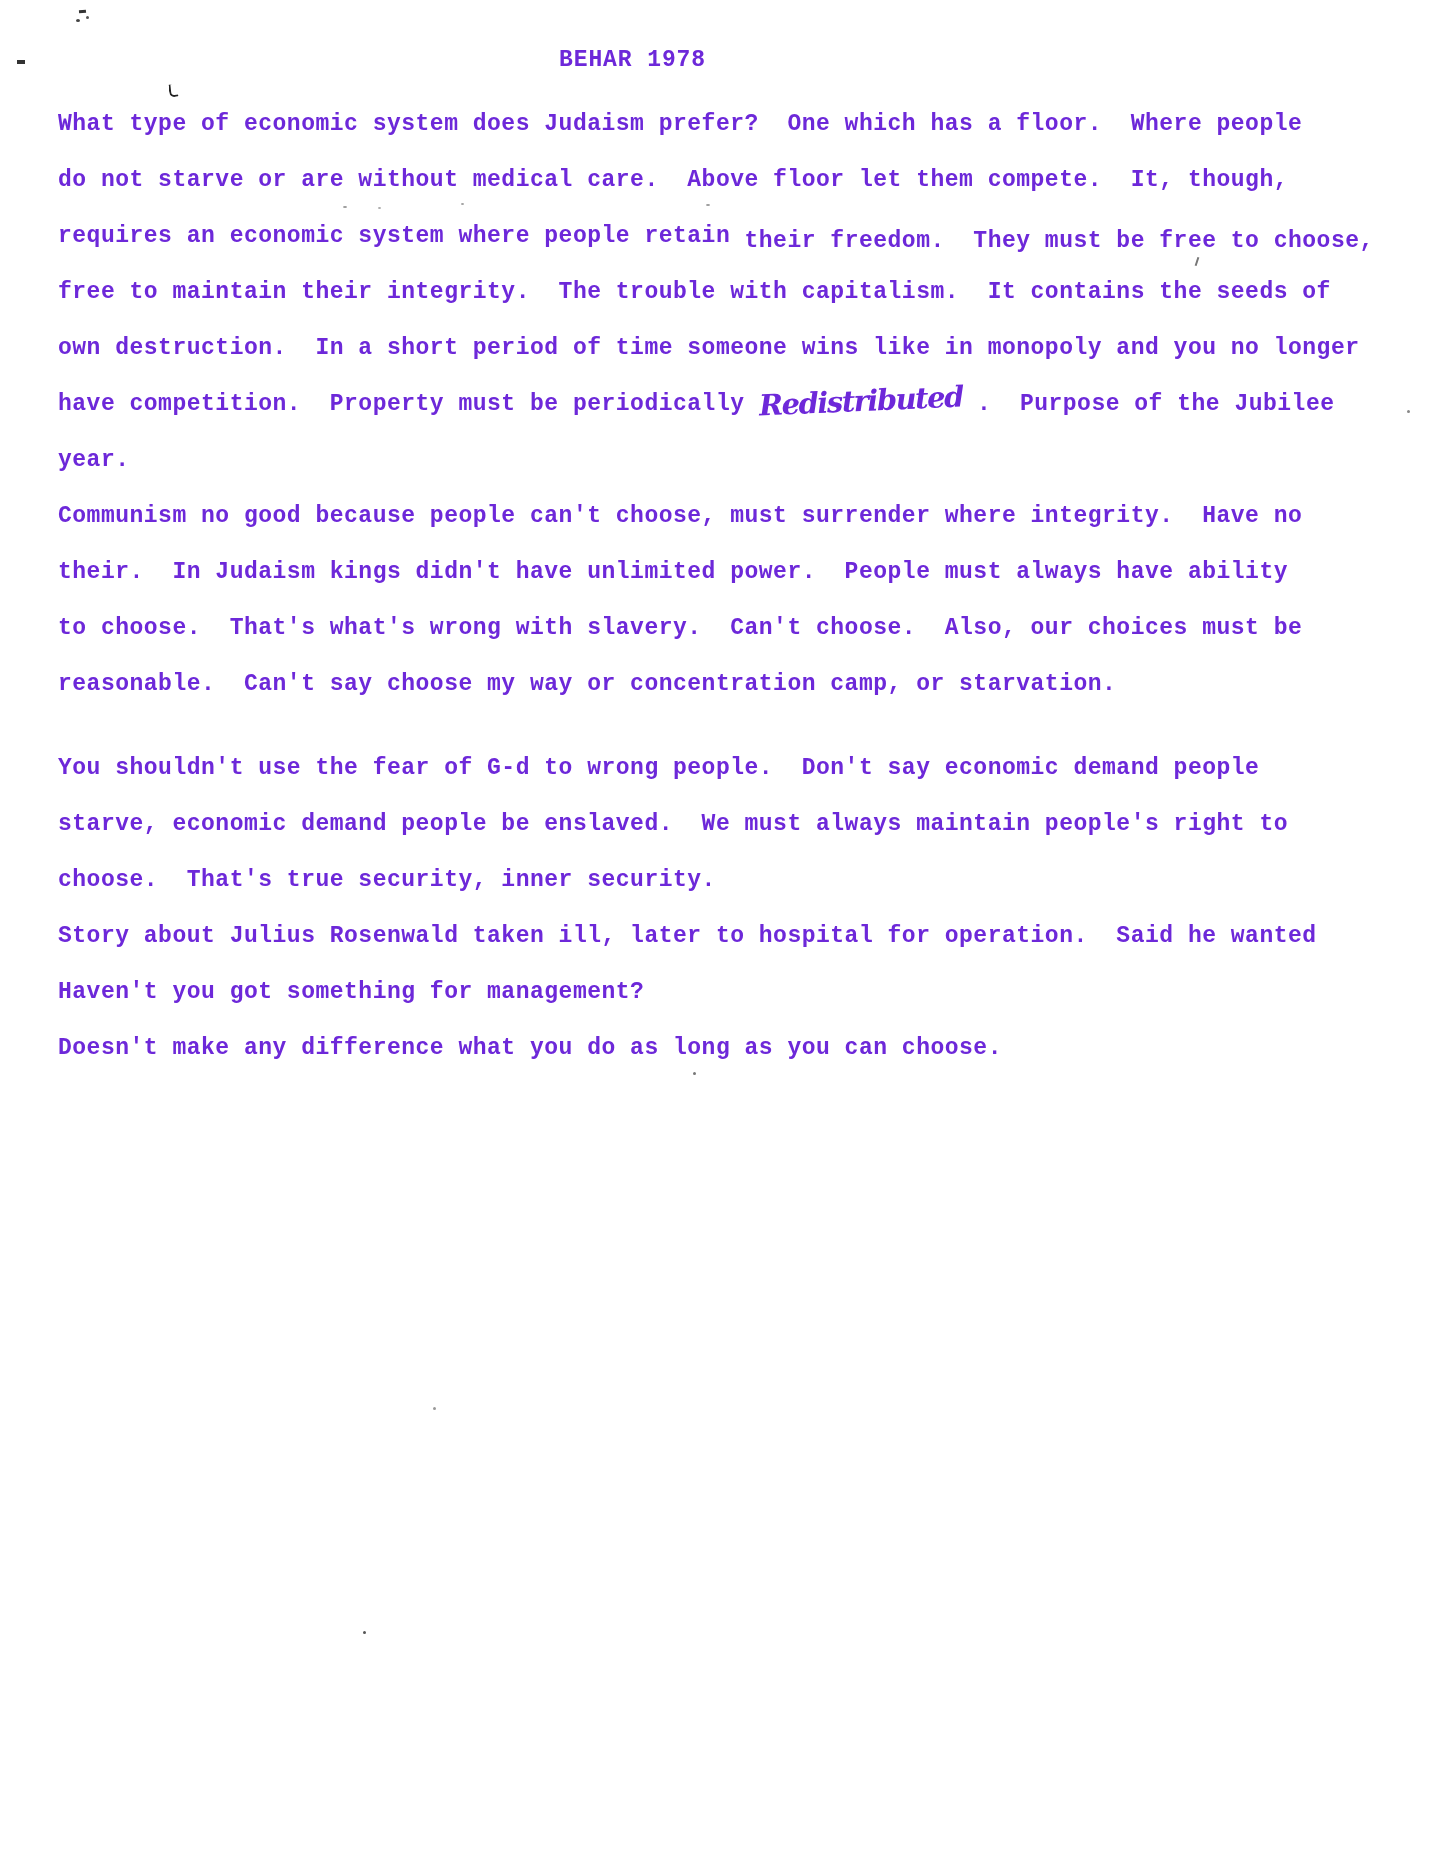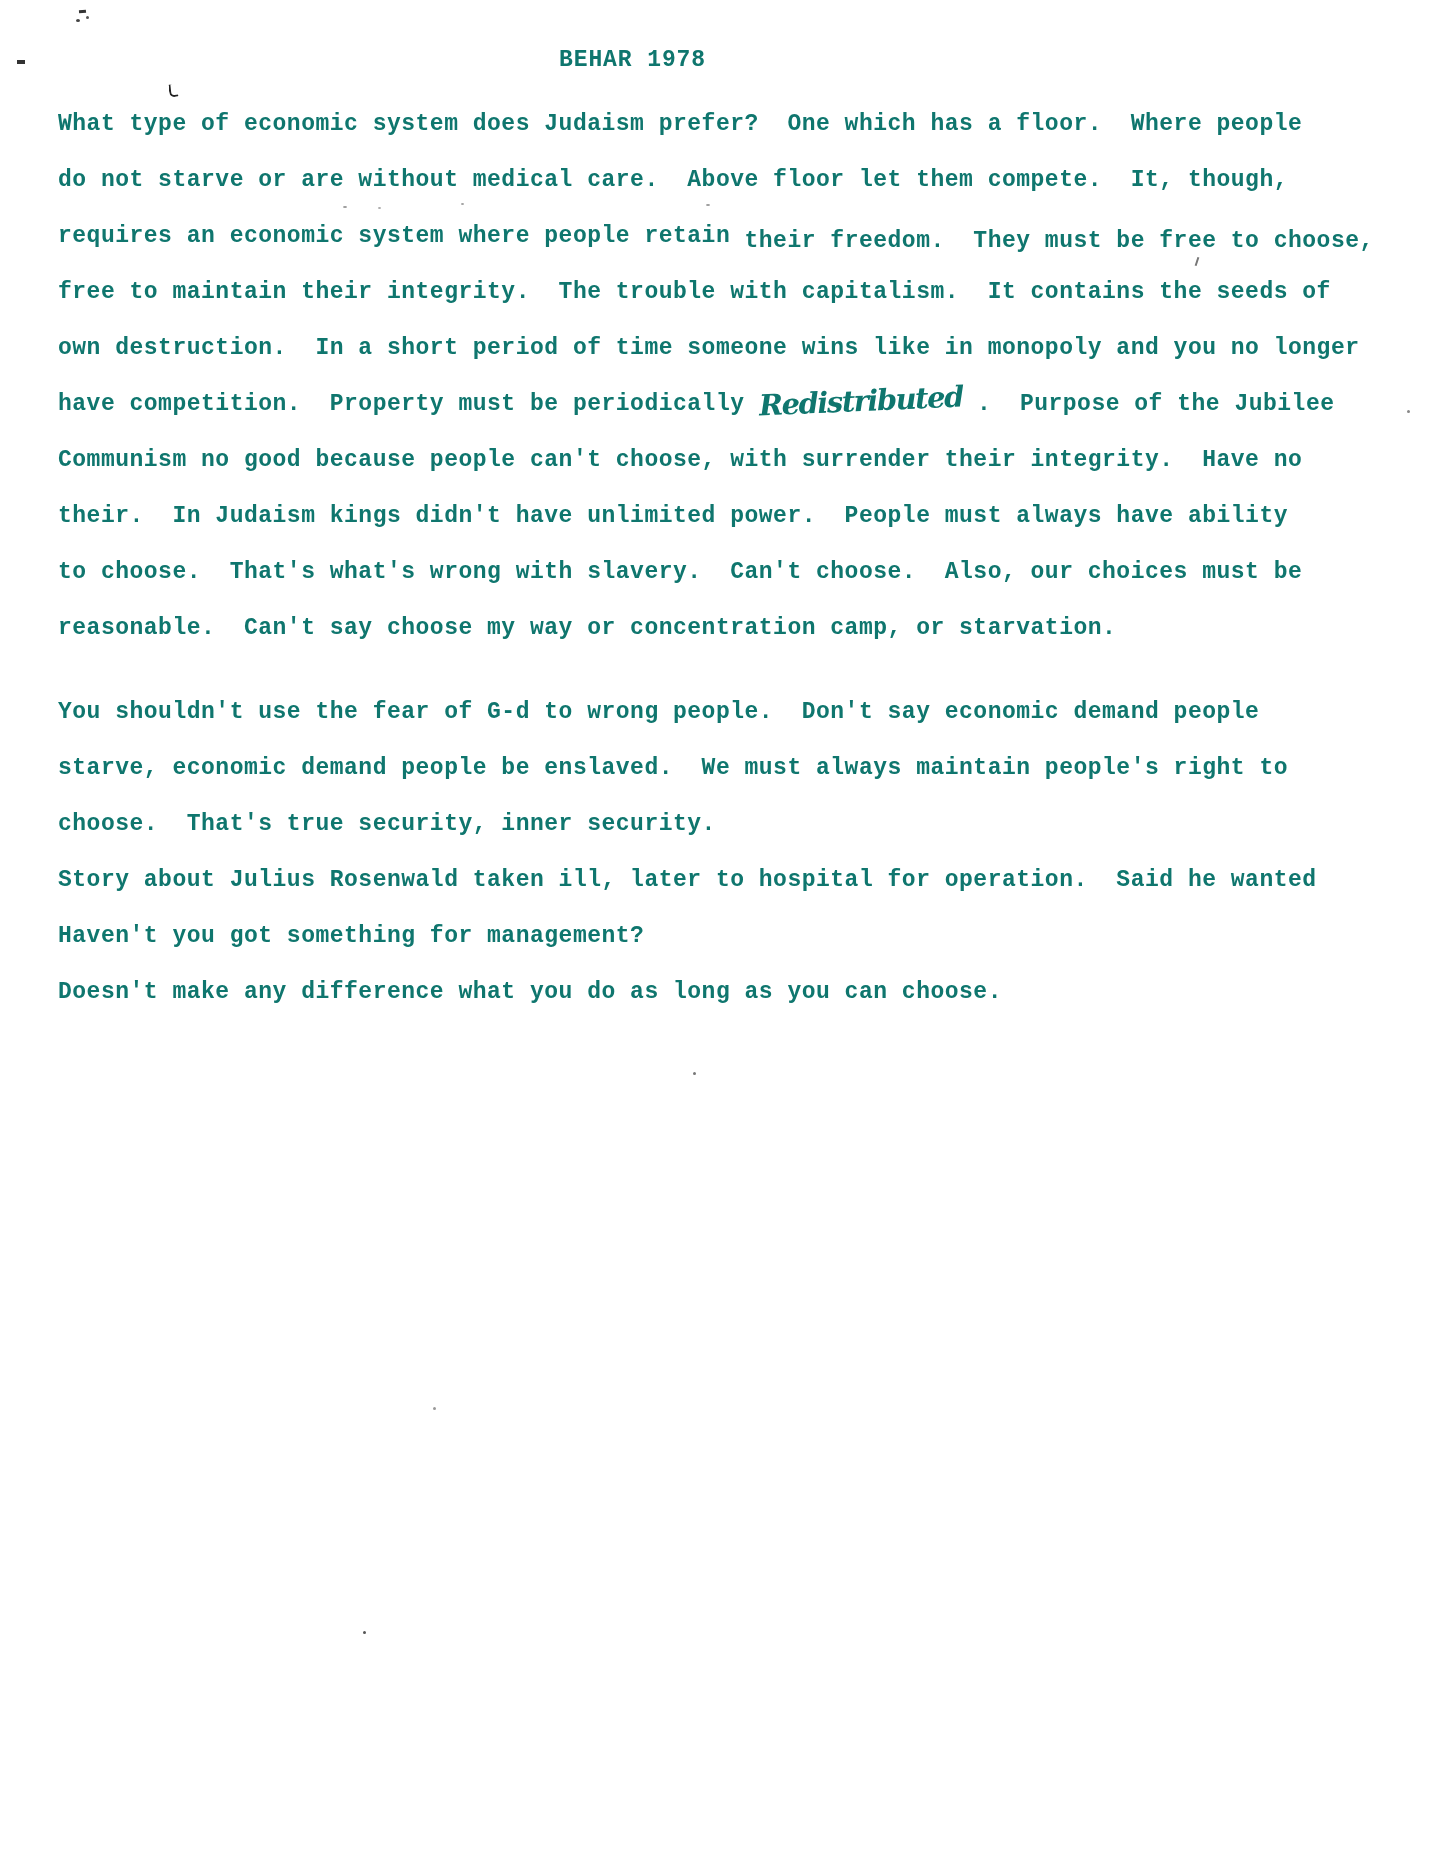--- a/index.html
+++ b/index.html
@@ -11,21 +11,21 @@
     height: 1851px;
     background: #ffffff;
     position: relative;
     overflow: hidden;
   }
   .page {
     position: absolute;
     inset: 0;
     font-family: "Liberation Mono", "DejaVu Sans Mono", monospace;
     font-weight: bold;
-    color: #0f766e;
+    color: #6d28d9;
     text-decoration: underline;
   }
   .title {
     position: absolute;
     left: 559px;
     top: 47px;
     font-size: 23px;
     letter-spacing: 0.9px;
     white-space: pre;
   }
@@ -77,21 +77,22 @@
 
 <div class="page">
   <div class="title">BEHAR 1978</div>
   <div class="lines" id="lines">
       <div class="line"><span>What type of economic system does Judaism prefer?  One which has a floor.  Where people</span></div>
       <div class="line"><span>do not starve or are without medical care.  Above floor let them compete.  It, though,</span></div>
       <div class="line"><span>requires an economic system where people retain </span><span class="shift-down">their freedom.  They must be free to choose,</span></div>
       <div class="line"><span>free to maintain their integrity.  The trouble with capitalism.  It contains the seeds of</span></div>
       <div class="line"><span>own destruction.  In a short period of time someone wins like in monopoly and you no longer</span></div>
       <div class="line"><span>have competition.  Property must be periodically </span><span class="hand">Redistributed</span><span> .  Purpose of the Jubilee</span></div>
-      <div class="line"><span>Communism no good because people can't choose, with surrender their integrity.  Have no</span></div>
+      <div class="line"><span>year.</span></div>
+      <div class="line"><span>Communism no good because people can't choose, must surrender where integrity.  Have no</span></div>
       <div class="line"><span>their.  In Judaism kings didn't have unlimited power.  People must always have ability</span></div>
       <div class="line"><span>to choose.  That's what's wrong with slavery.  Can't choose.  Also, our choices must be</span></div>
       <div class="line"><span>reasonable.  Can't say choose my way or concentration camp, or starvation.</span></div>
       <div class="line gap"><span>You shouldn't use the fear of G-d to wrong people.  Don't say economic demand people</span></div>
       <div class="line"><span>starve, economic demand people be enslaved.  We must always maintain people's right to</span></div>
       <div class="line"><span>choose.  That's true security, inner security.</span></div>
       <div class="line"><span>Story about Julius Rosenwald taken ill, later to hospital for operation.  Said he wanted</span></div>
       <div class="line"><span>Haven't you got something for management?</span></div>
       <div class="line"><span>Doesn't make any difference what you do as long as you can choose.</span></div>
     </div>

